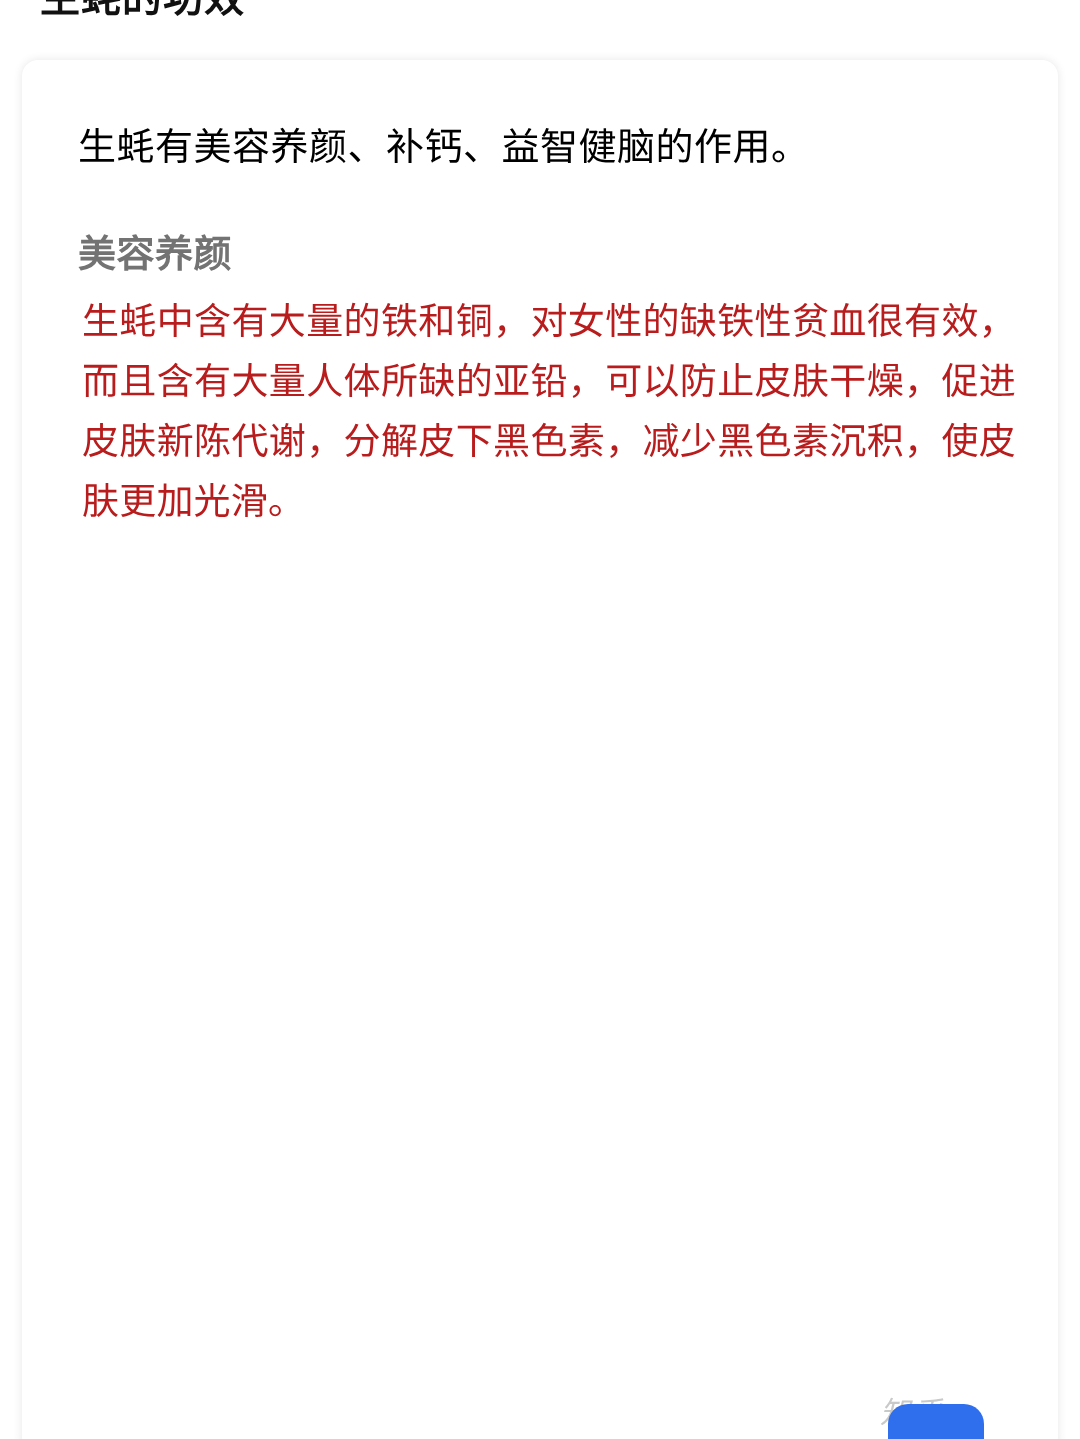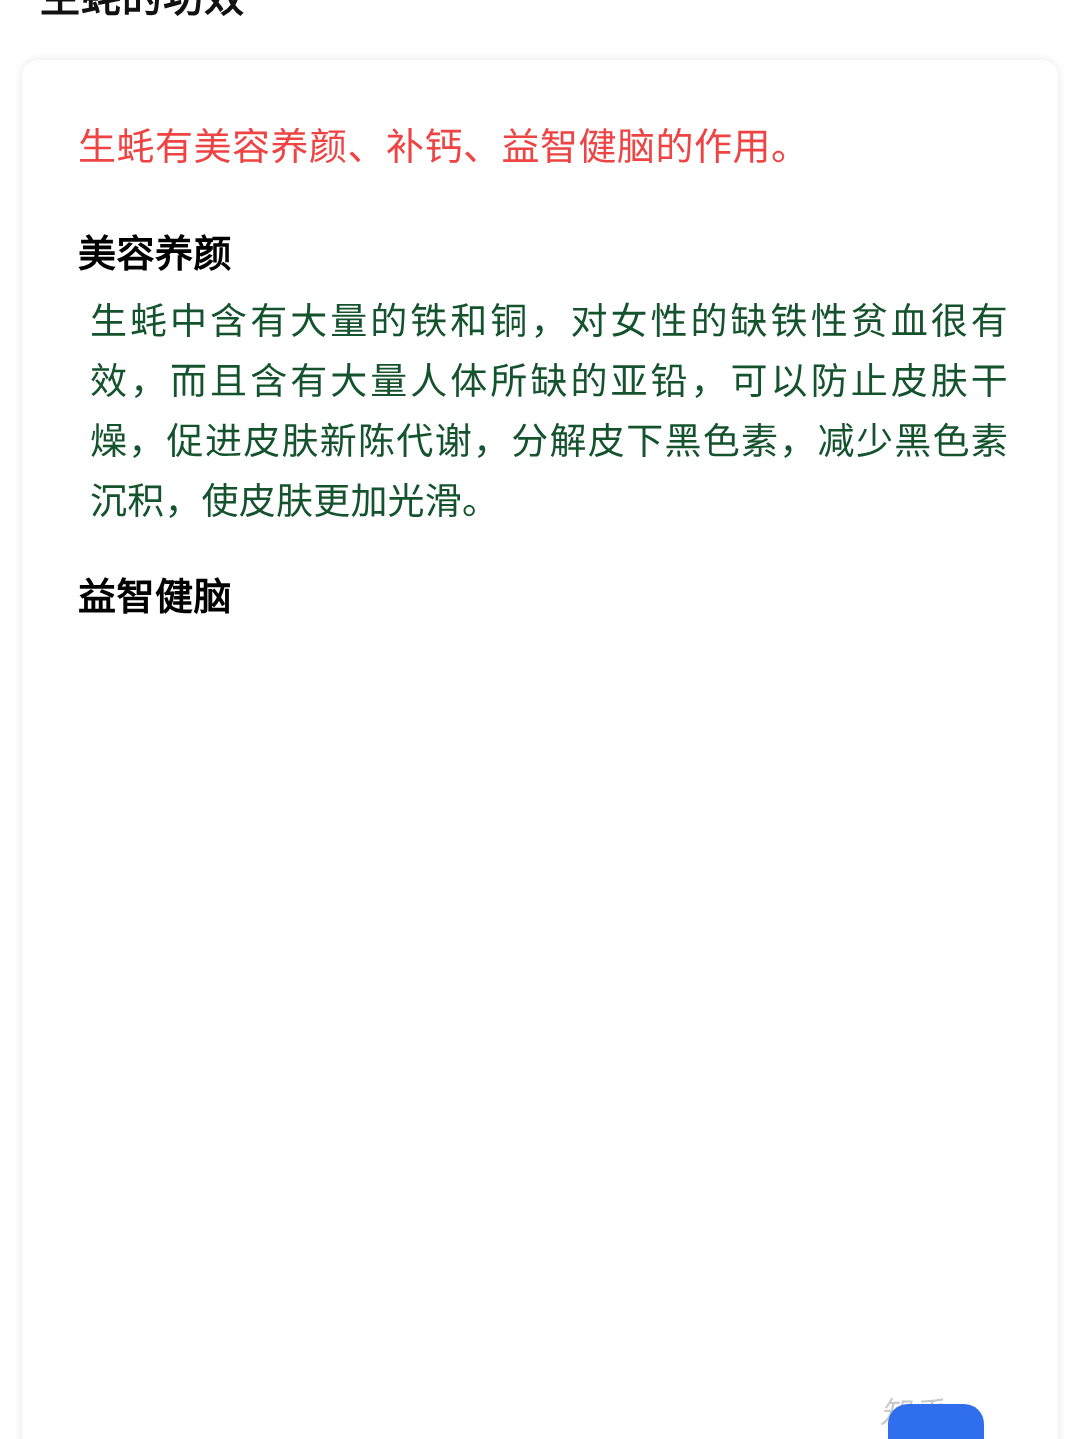--- a/index.html
+++ b/index.html
@@ -39,42 +39,42 @@
     border-radius: 16px;
     box-shadow: 0 0 10px rgba(0,0,0,0.10);
     box-sizing: border-box;
     padding: 46px 38px 40px 38px;
     overflow: hidden;
   }
 
   .lead {
     font-size: 38px;
     line-height: 1.55;
-    color: #ef4444;
+    color: #000000;
     margin: 12px 0 46px 18px;
     letter-spacing: 0.5px;
   }
 
   .section {
     margin: 0 0 34px 18px;
   }
 
   .section-title {
     font-size: 38px;
     font-weight: bold;
-    color: #000000;
+    color: #737373;
     margin: 0 0 14px 0;
     letter-spacing: 0.5px;
   }
 
   .section-body {
     font-size: 37px;
     line-height: 1.62;
-    color: #14532d;
-    margin: 12px;
+    color: #b91c1c;
+    margin: 4px;
     letter-spacing: 0.2px;
     text-align: justify;
   }
 
   .watermark {
     position: absolute;
     left: 880px;
     top: 1388px;
     font-size: 30px;
     color: #c9c9c9;
@@ -104,20 +104,19 @@
 
   <div class="section">
     <h2 class="section-title">美容养颜</h2>
     <p class="section-body">生蚝中含有大量的铁和铜，对女性的缺铁性贫血很有效，而且含有大量人体所缺的亚铅，可以防止皮肤干燥，促进皮肤新陈代谢，分解皮下黑色素，减少黑色素沉积，使皮肤更加光滑。</p>
   </div>
 
   <div class="section">
   </div>
 
   <div class="section">
-    <h2 class="section-title">益智健脑</h2>
   </div>
 
 </div>
 
 <div class="watermark">知乎</div>
 
 <div class="scroll-pill"></div>
 
 </body></html>

